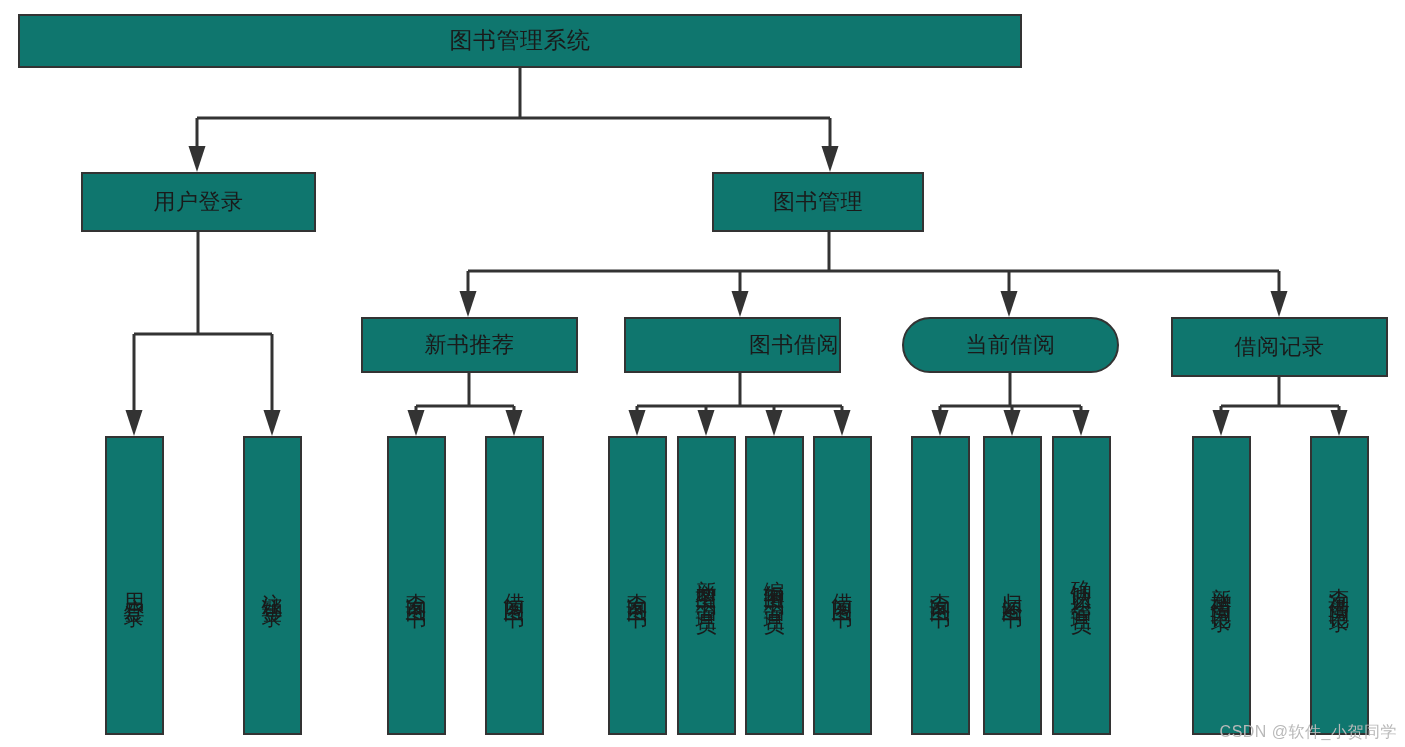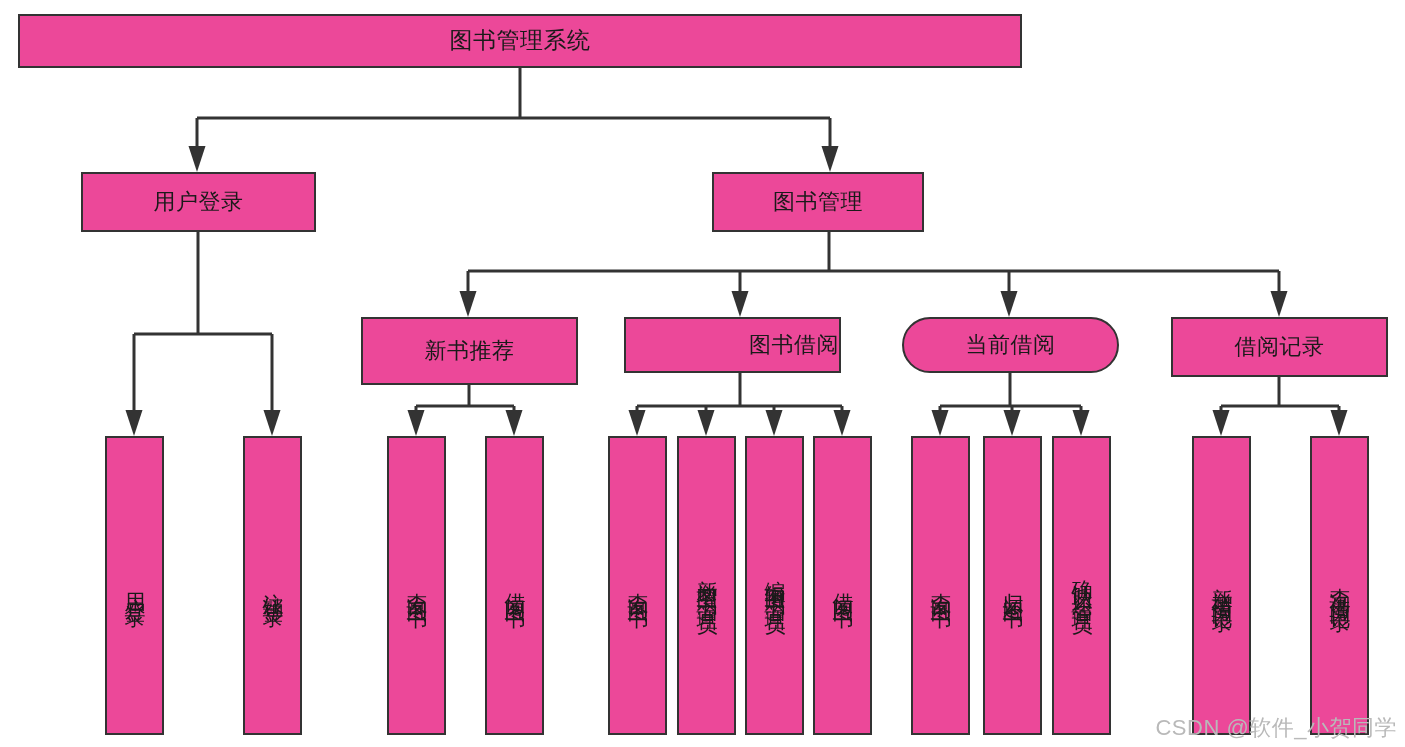--- a/index.html
+++ b/index.html
@@ -22,28 +22,27 @@
     position: absolute;
     left: 0;
     top: 0;
     width: 1405px;
     height: 747px;
   }
   .node {
     position: absolute;
     box-sizing: border-box;
     border: 2px solid #333333;
-    background: #ec4899;
+    background: #0f766e;
     display: flex;
     align-items: center;
     justify-content: center;
     color: #1a1a1a;
     line-height: 1.18;
     letter-spacing: 0.5px;
-    font-family: Liberation Serif, serif;
   }
   .node .node-label {
     display: block;
     text-align: center;
   }
   .node.horiz .node-label {
     writing-mode: horizontal-tb;
     font-size: 22px;
   }
   .node.vert {
@@ -58,21 +57,21 @@
     line-height: 1;
     white-space: nowrap;
   }
   .node.root .node-label { font-size: 23px; }
   .node.level1 .node-label { font-size: 22px; }
   .node.level2 .node-label { font-size: 22px; }
   #watermark {
     position: absolute;
     right: 8px;
     bottom: 4px;
-    font-size: 22px;
+    font-size: 16px;
     color: #b9b9b9;
     letter-spacing: 0.5px;
     white-space: nowrap;
     pointer-events: none;
   }
 </style>
 </head>
 <body>
 
 <div id="diagram-root">
@@ -135,21 +134,21 @@
   <div id="node-layer">
       <div class="node root horiz" style="left: 18px; top: 14px; width: 1004px; height: 54px;">
         <span class="node-label">图书管理系统</span>
       </div>
       <div class="node level1 horiz" style="left: 81px; top: 172px; width: 235px; height: 60px;">
         <span class="node-label">用户登录</span>
       </div>
       <div class="node level1 horiz" style="left: 712px; top: 172px; width: 212px; height: 60px;">
         <span class="node-label">图书管理</span>
       </div>
-      <div class="node level2 horiz" style="left: 361px; top: 317px; width: 217px; height: 68px;">
+      <div class="node level2 horiz" style="left: 361px; top: 317px; width: 217px; height: 56px;">
         <span class="node-label">新书推荐</span>
       </div>
       <div class="node level2 horiz" style="left: 624px; top: 317px; width: 217px; height: 56px; justify-content: flex-end;">
         <span class="node-label">图书借阅</span>
       </div>
       <div class="node level2 horiz" style="left: 902px; top: 317px; width: 217px; height: 56px; border-radius: 28px;">
         <span class="node-label">当前借阅</span>
       </div>
       <div class="node level2 horiz" style="left: 1171px; top: 317px; width: 217px; height: 60px;">
         <span class="node-label">借阅记录</span>

